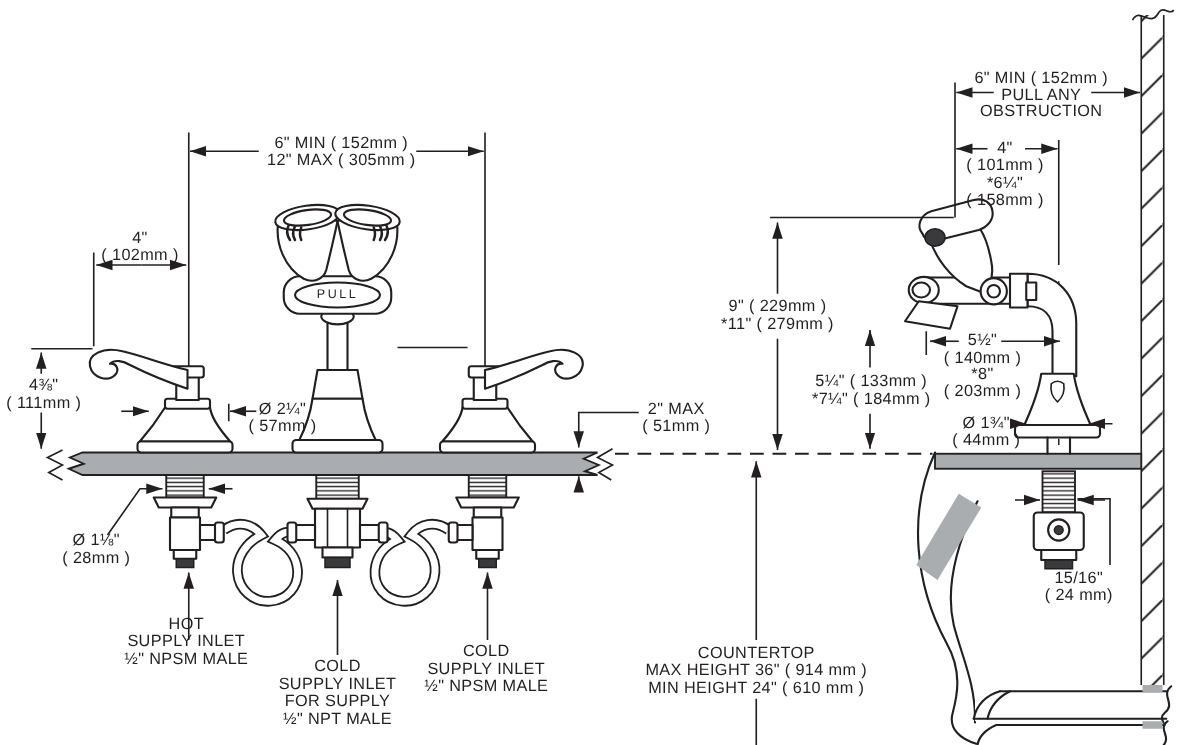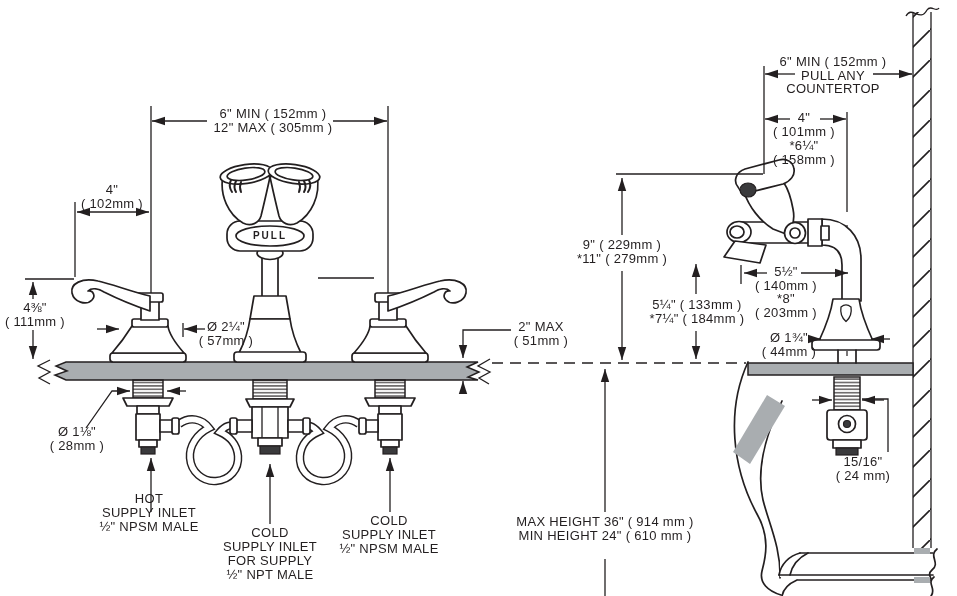--- a/index.html
+++ b/index.html
@@ -2,21 +2,21 @@
 <html style="--line: #231f20; --gray: #a9adb0; --dark: #3a3a3c; --bg: #ffffff;"><head>
 <meta charset="utf-8">
 <style>
   html,body{margin:0;padding:0;background:#fff}
   .canvas{position:relative;width:957px;height:596px;background:var(--bg,#fff);overflow:hidden}
   .canvas svg{position:absolute;left:0;top:0}
   .t{position:absolute;transform:translateX(-50%);text-align:center;
      font:13px/13.5px "Liberation Sans","DejaVu Sans",sans-serif;
      color:var(--line,#231f20);letter-spacing:.3px;white-space:nowrap;z-index:2}
   .lh14 div{line-height:14px}
-  .pull{font-size:10px;font-weight:bold;letter-spacing:2px;line-height:10px}
+  .pull{font-size:10px;font-weight:normal;letter-spacing:2px;line-height:10px}
   
   .s{stroke:var(--line);stroke-width:1.7;fill:none;stroke-linecap:round;stroke-linejoin:round}
   .sw{stroke:var(--line);stroke-width:1.7;fill:#fff;stroke-linejoin:round}
   .sg{stroke:var(--line);stroke-width:1.5;fill:var(--gray)}
   .fg{fill:var(--gray)}
   .sd{stroke:var(--line);stroke-width:1.2;fill:var(--dark)}
   .d{stroke:var(--line);stroke-width:1.3;fill:none}
   .dash{stroke:var(--line);stroke-width:1.5;fill:none;stroke-dasharray:11 7}
   .dash2{stroke:var(--line);stroke-width:1.2;fill:none;stroke-dasharray:5 4}
   .hb{stroke:var(--line);stroke-width:8.5;fill:none}
@@ -254,21 +254,21 @@
 </div>
 <div class="t lh14" style="left:389px;top:514px">
   <div>COLD</div>
   <div>SUPPLY INLET</div>
   <div>½" NPSM MALE</div>
 </div>
 
 <div class="t" style="left:833px;top:55px">
   <div>6" MIN ( 152mm )</div>
   <div>PULL ANY</div>
-  <div>COUNTERTOP</div>
+  <div>OBSTRUCTION</div>
 </div>
 <div class="t lh14" style="left:804px;top:111px">
   <div>4"</div>
   <div>( 101mm )</div>
   <div>*6¼"</div>
   <div>( 158mm )</div>
 </div>
 <div class="t lh14" style="left:622px;top:238px">
   <div>9" ( 229mm )</div>
   <div>*11" ( 279mm )</div>
@@ -285,17 +285,18 @@
 </div>
 <div class="t" style="left:789px;top:331px">
   <div>Ø 1¾"</div>
   <div>( 44mm )</div>
 </div>
 <div class="t lh14" style="left:863px;top:455px">
   <div>15/16"</div>
   <div>( 24 mm)</div>
 </div>
 <div class="t lh14" style="left:605px;top:515px">
+  <div>COUNTERTOP</div>
   <div>MAX HEIGHT 36" ( 914 mm )</div>
   <div>MIN HEIGHT 24" ( 610 mm )</div>
 </div>
 
 </div>
 
 </body></html>

